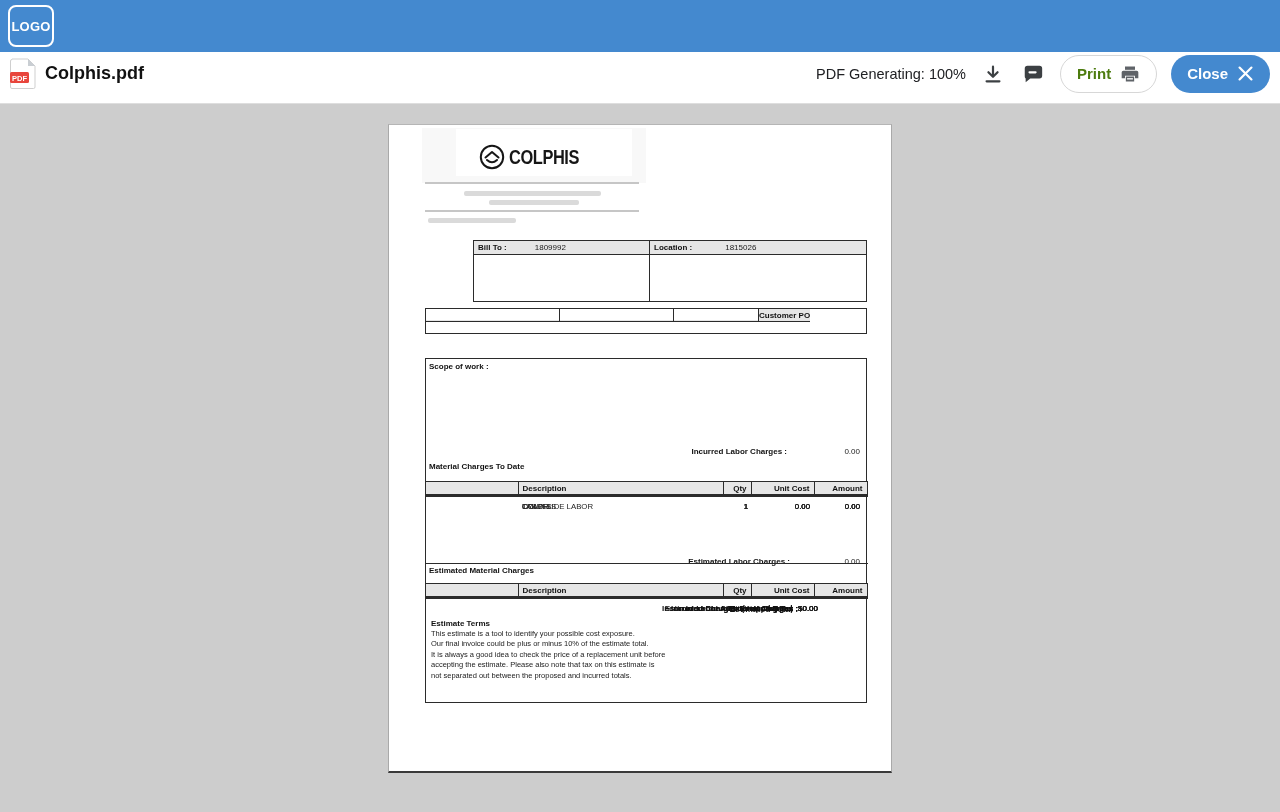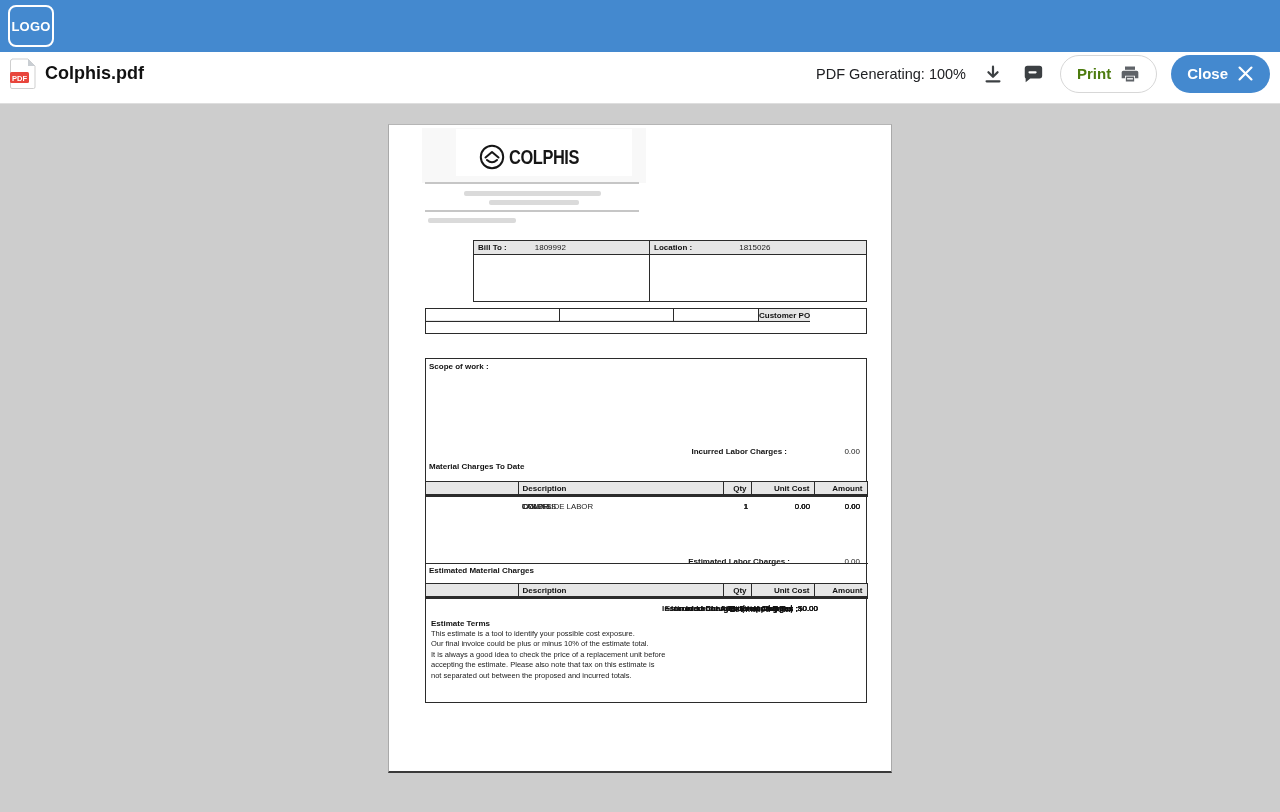--- a/index.html
+++ b/index.html
@@ -178,21 +178,21 @@
 
 
     <div class="doc-box" style="left:52px; top:115px; width:211px; height:62px;margin-left:32px;">
       <div class="box-head" style="padding-left:4px;">
         <span class="bh-label">Bill To :</span>
         <span class="bh-value" style="margin-left:28px;">1809992</span>
       </div>
     </div>
 
     <div class="doc-box" style="left:260px; top:115px; width:218px; height:62px;">
-      <div class="box-head" style="padding-left:4px;gap:14px;">
+      <div class="box-head" style="padding-left:4px;">
         <span class="bh-label">Location :</span>
         <span class="bh-value" style="margin-left:33px;">1815026</span>
       </div>
     </div>
 
     <div class="doc-box" style="left:36px; top:183px; width:442px; height:26px;">
       <div class="hrow">
         <span class="hcell" style="width:134px;">Requested By</span>
         <span class="hcell" style="width:114px;">Approved By</span>
         <span class="hcell" style="width:85px;">Phone</span>

